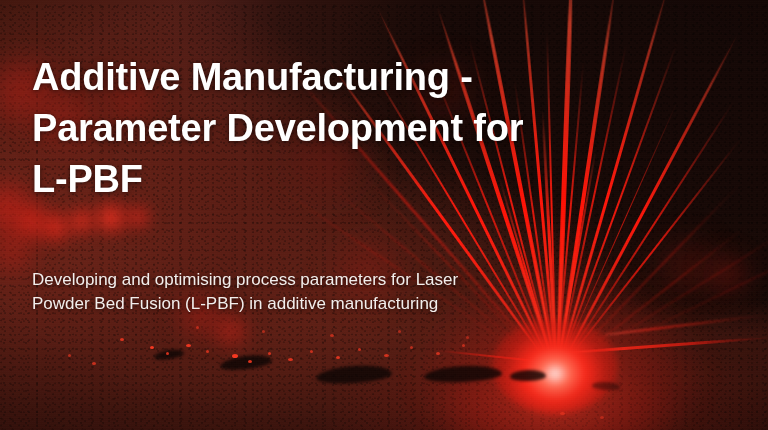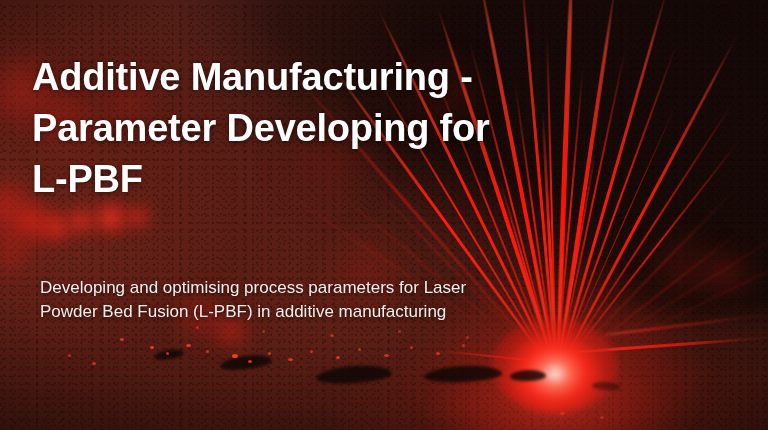--- a/index.html
+++ b/index.html
@@ -160,21 +160,21 @@
     white-space: pre-line;
     text-shadow: 0 1px 5px rgba(0,0,0,0.55);
   }
   #subtitle-block {
     position: absolute;
     left: 32px;
     top: 268px;
     width: 450px;
   }
   #slide-subtitle {
-    margin: 8px;
+    margin: 0;
     color: #f2eeec;
     font-size: 17px;
     font-weight: 400;
     line-height: 23.5px;
     text-shadow: 0 1px 4px rgba(0,0,0,0.6);
   }
 </style>
 </head>
 <body>
 
@@ -287,21 +287,21 @@
     </div>
 
     <div class="bg-layer" id="bg-vignette"></div>
     <div class="bg-layer" id="bg-noise"></div>
   </div>
 
   <div id="content">
 
     <div id="title-block">
       <h1 id="slide-title">Additive Manufacturing -
-Parameter Developing for
+Parameter Development for
 L-PBF</h1>
     </div>
 
     <div id="subtitle-block">
       <p id="slide-subtitle">Developing and optimising process parameters for Laser Powder Bed Fusion (L-PBF) in additive manufacturing</p>
     </div>
 
   </div>
 </div>
 

